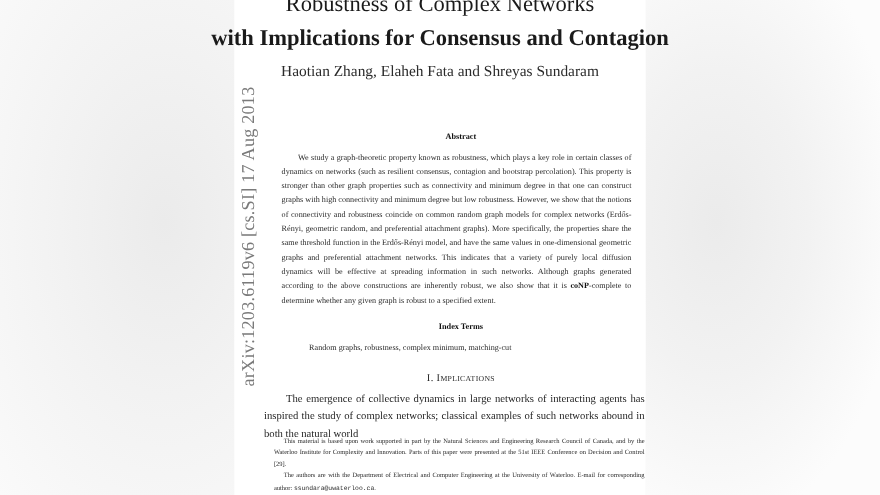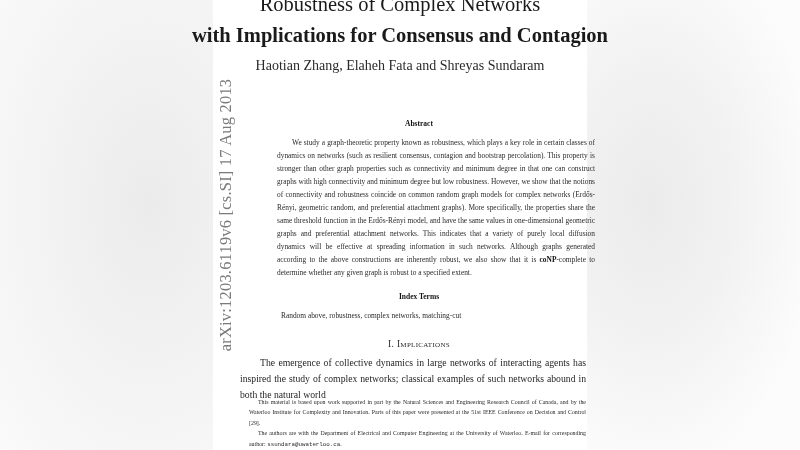--- a/index.html
+++ b/index.html
@@ -39,21 +39,21 @@
     .title.l2 { top: 24px; font-weight: bold; }
     .authors {
       position: absolute; top: 58px; left: 0; width: 800px; text-align: center;
       font-size: 14px; color: #2a2a2a;
     }
     .heading-bold {
       position: absolute; left: 0; width: 838px; text-align: center;
       font-size: 7.5px; font-weight: bold; color: #111;
     }
     .abstract {
-      position: absolute; left: 277px; top: 137px; width: 318px;
+      position: absolute; left: 256px; top: 137px; width: 318px;
       font-size: 7.4px; line-height: 12.95px; color: #2a2a2a;
       text-align: justify;
     }
     .abstract p { margin: 0; text-indent: 15px; }
     .abstract b { color: #111; }
     .index-terms {
       position: absolute; left: 281px; top: 311px;
       font-size: 7.4px; color: #2a2a2a; white-space: nowrap;
     }
     .section-title {
@@ -90,21 +90,21 @@
 
 <div class="authors">Haotian Zhang, Elaheh Fata and Shreyas Sundaram</div>
 
 <div class="heading-bold" style="top:119px;">Abstract</div>
 
 <div class="abstract">
   <p><span>We study a graph-theoretic property known as robustness, which plays a key role in certain classes of dynamics on networks (such as resilient consensus, contagion and bootstrap percolation). This property is stronger than other graph properties such as connectivity and minimum degree in that one can construct graphs with high connectivity and minimum degree but low robustness. However, we show that the notions of connectivity and robustness coincide on common random graph models for complex networks (Erdős-Rényi, geometric random, and preferential attachment graphs). More specifically, the properties share the same threshold function in the Erdős-Rényi model, and have the same values in one-dimensional geometric graphs and preferential attachment networks. This indicates that a variety of purely local diffusion dynamics will be effective at spreading information in such networks. Although graphs generated according to the above constructions are inherently robust, we also show that it is </span><b>coNP</b><span>-complete to determine whether any given graph is robust to a specified extent.</span></p>
 </div>
 
 <div class="heading-bold" style="top:292px;">Index Terms</div>
-<div class="index-terms">Random above, robustness, complex networks, matching-cut</div>
+<div class="index-terms">Random graphs, robustness, complex minimum, matching-cut</div>
 
 <div class="section-title">
   <span>I.</span>
   <span class="sc">Implications</span>
 </div>
 
 <div class="intro">
   <p>The emergence of collective dynamics in large networks of interacting agents has inspired the study of complex networks; classical examples of such networks abound in both the natural world</p>
 </div>
 

